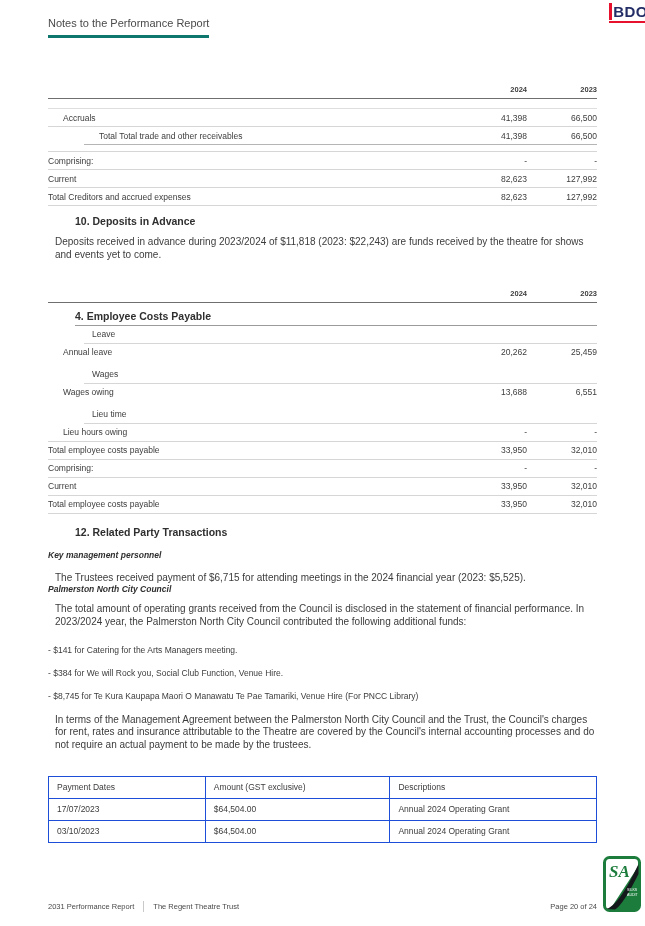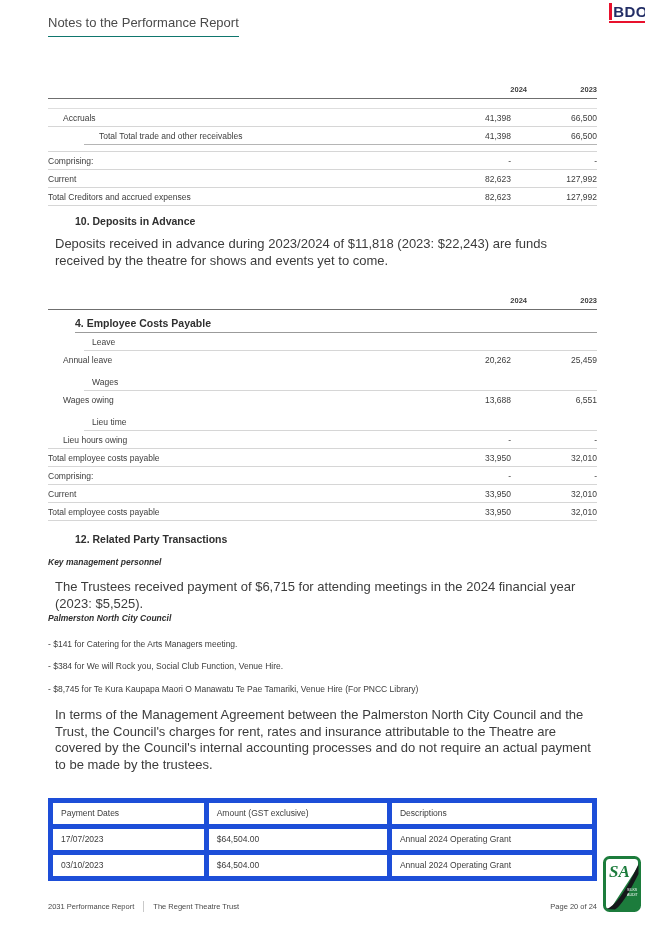--- a/index.html
+++ b/index.html
@@ -7,36 +7,36 @@
   .page {
     position:relative; width:645px; height:926px; margin:0 auto;
     background:#ffffff; overflow:hidden;
     font-family:"Liberation Sans", sans-serif; color:#3c3c3c;
   }
   .content { padding:0 48px; }
 
   
   .doc-header { position:relative; padding-top:13px; height:34px; }
   .doc-header-title {
-    display:inline-block; font-size:13px; color:#4a4a4a;
-    padding-bottom:6px; border-bottom:1px solid #0f766e; min-width:112px;
+    display:inline-block; font-size:11px; color:#4a4a4a;
+    padding-bottom:6px; border-bottom:3px solid #0f766e; min-width:112px;
   }
   .bdo-logo {
     position:absolute; top:3px; right:-3px;
     display:flex; align-items:flex-start;
     border-bottom:2.5px solid #e8112d; padding-bottom:1px;
   }
   .bdo-bar { width:3px; height:17px; background:#e8112d; margin-right:1.5px; }
   .bdo-text {
     font-size:15px; font-weight:bold; letter-spacing:0.5px;
     color:#232e66; line-height:17px;
   }
 
   
-  .fin-row { display:flex; align-items:flex-end; padding:3.5px 0; font-size:8.5px;gap:16px; }
+  .fin-row { display:flex; align-items:flex-end; padding:3.5px 0; font-size:8.5px; }
   .fin-row .lbl { flex:1; }
   .fin-row .v  { width:70px; text-align:right; }
   .ind-sm { padding-left:8px; }
   .ind    { padding-left:15px; }
   .bold   { font-weight:normal;margin-left:36px; }
   .bb-light { border-bottom:1px solid #d6d6d6; }
   .bb-mid   { border-bottom:1px solid #b5b5b5; }
   .bt-light { border-top:1px solid #d6d6d6; }
   .year-row {
     display:flex; align-items:flex-end; font-size:7.5px; font-weight:bold;
@@ -47,33 +47,33 @@
   .empty-row { height:10px; border-bottom:1px solid #dedede; }
   .gap6 { height:6px; }
 
   .tbl1 { margin-top:51px; }
   .tbl2 { margin-top:27px; }
 
   
   .sec-heading { font-size:10.5px; font-weight:bold; color:#2f2f2f;margin-left:27px; }
   .sec-heading.ruled { padding-bottom:3px; border-bottom:1px solid #9b9b9b; }
   .sub-heading { font-size:8.5px; font-weight:bold; font-style:italic; color:#2f2f2f; }
-  .para { font-size:13px; line-height:1.28; color:#3c3c3c;padding-left:7px; }
+  .para { font-size:10px; line-height:1.28; color:#3c3c3c;padding-left:7px; }
 
   .mt7  { margin-top:7px; }  .mt9  { margin-top:9px; } .mt12 { margin-top:12px; }
   .mt16 { margin-top:16px; } .mt20 { } .mt5  { margin-top:5px; }
 
   .contrib-line { font-size:8.5px; line-height:1.28; margin-bottom:12px; }
 
   
   .pay-table {
     width:100%; border-collapse:collapse; margin-top:24px; font-size:8.5px;
   }
   .pay-table th, .pay-table td {
-    border:5px solid #1d4ed8; text-align:left; font-weight:normal;
+    border:1px solid #1d4ed8; text-align:left; font-weight:normal;
     padding:5px 8px 6px 8px; color:#3c3c3c;
   }
   .pay-table col.c1 { width:157px; }
   .pay-table col.c2 { width:185px; }
   .pay-table col.c3 { width:207px; }
 
   
   .footer {
     position:absolute; left:48px; right:48px; bottom:14px;
     display:flex; align-items:center; font-size:7.5px; color:#4a4a4a;
@@ -191,20 +191,21 @@
         <span class="v">32,010</span>
       </div>
     </div>
 
     <div class="sec-heading mt12">12. Related Party Transactions</div>
 
     <div class="sub-heading mt12">Key management personnel</div>
     <p class="para mt12">The Trustees received payment of $6,715 for attending meetings in the 2024 financial year (2023: $5,525).</p>
 
     <div class="sub-heading mt20">Palmerston North City Council</div>
+    <p class="para mt9">The total amount of operating grants received from the Council is disclosed in the statement of financial performance.  In 2023/2024 year, the Palmerston North City Council contributed the following additional funds:</p>
 
     <div class="mt16">
       <div class="contrib-line">- $141 for Catering for the Arts Managers meeting.</div>
       <div class="contrib-line">- $384 for We will Rock you, Social Club Function, Venue Hire.</div>
       <div class="contrib-line">- $8,745 for Te Kura Kaupapa Maori O Manawatu Te Pae Tamariki, Venue Hire (For PNCC Library)</div>
     </div>
 
     <p class="para mt5">In terms of the Management Agreement between the Palmerston North City Council and the Trust, the Council's charges for rent, rates and insurance attributable to the Theatre are covered by the Council's internal accounting processes and do not require an actual payment to be made by the trustees.</p>
 
     <table class="pay-table">

